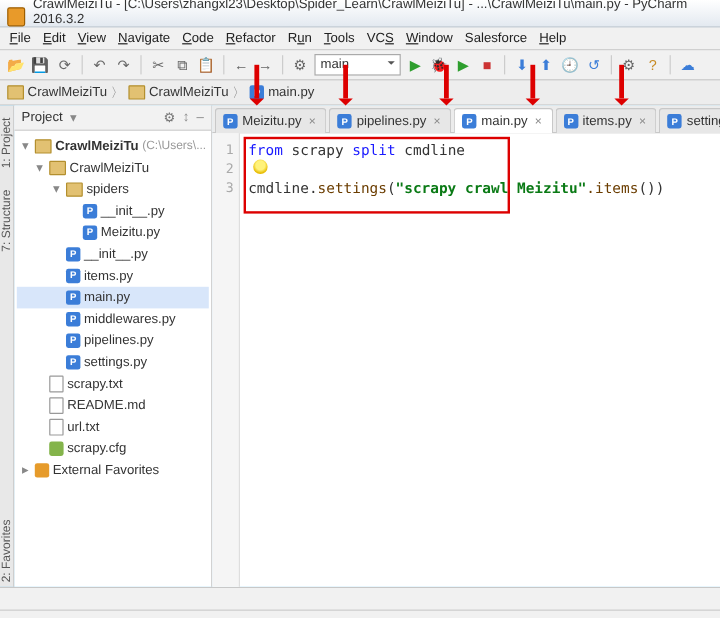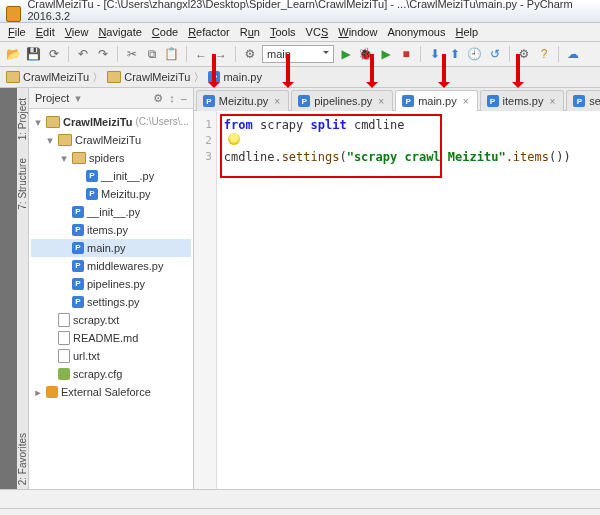--- a/index.html
+++ b/index.html
@@ -89,23 +89,22 @@
   }
   .bc-chip .pyfile-icon {
     display:inline-flex; align-items:center; justify-content:center;
     width:12px; height:12px; background:#3b7dd8; border-radius:2px; color:#fff;
     font-size:8px; font-weight:bold;
   }
 
   .workspace {
     display: flex;
     height: 401px;
-    background: #737373;
+    background: #7dd3fc;
     border-bottom: 1px solid #c8c8c8;
-    padding-left: 17px;
   }
   .side-rail {
     width: 18px;
     background: #e8e8e8;
     border-right: 1px solid #c8c8c8;
     display: flex; flex-direction: column; align-items: center;
     padding-top: 6px;
     gap: 10px;
     font-size: 10px;
   }
@@ -191,21 +190,21 @@
   }
   .gutter {
     position:absolute; left:0; top:0; bottom:0; width:22px;
     background:#f5f5f5; border-right:1px solid #dedede;
     text-align:right; color:#aaa; font-size:11px;
     padding-top: 6px;
   }
   .gutter div { padding-right:4px; height:16px; line-height:16px; }
   .codelines { padding: 6px 6px; }
   .codeline { height:16px; line-height:16px; white-space:pre; }
-  .kw-import { color:#1a1aff; font-weight:bold; }
+  .kw-import { color:#1a1aff; font-weight:normal; }
   .call { color:#6b3d00; }
   .str { color:#0a7a15; font-weight:bold; }
   .norm { color:#333; }
   .bulb {
     display:inline-block; width:12px; height:12px;
     background: radial-gradient(circle at 50% 40%, #fff27a 40%, #e7bb00 70%);
     border-radius: 50%; margin-left:4px;
   }
 
   .annot-box {
@@ -252,21 +251,21 @@
   <span><u>F</u>ile</span>
   <span><u>E</u>dit</span>
   <span><u>V</u>iew</span>
   <span><u>N</u>avigate</span>
   <span><u>C</u>ode</span>
   <span><u>R</u>efactor</span>
   <span>R<u>u</u>n</span>
   <span><u>T</u>ools</span>
   <span>VC<u>S</u></span>
   <span><u>W</u>indow</span>
-  <span>Anonymous</span>
+  <span>Salesforce</span>
   <span><u>H</u>elp</span>
 </div>
 
 <div class="toolbar">
   <span class="tbtn">📂</span>
   <span class="tbtn">💾</span>
   <span class="tbtn">⟳</span>
   <span class="sep"></span>
   <span class="tbtn">↶</span>
   <span class="tbtn">↷</span>
@@ -406,21 +405,21 @@
         <span>url.txt</span>
       </div>
       <div class="tree-row indent-1">
         <span class="tw"></span>
         <span class="cfgicon"></span>
         <span>scrapy.cfg</span>
       </div>
       <div class="tree-row indent-0">
         <span class="tw">▸</span>
         <span class="libicon"></span>
-        <span>External Saleforce</span>
+        <span>External Favorites</span>
       </div>
     </div>
   </div>
 
   <div class="editor-area">
     <div class="tabstrip">
       <div class="ftab">
         <span class="pyicon">P</span>
         <span>Meizitu.py</span>
         <span class="close-x">×</span>

